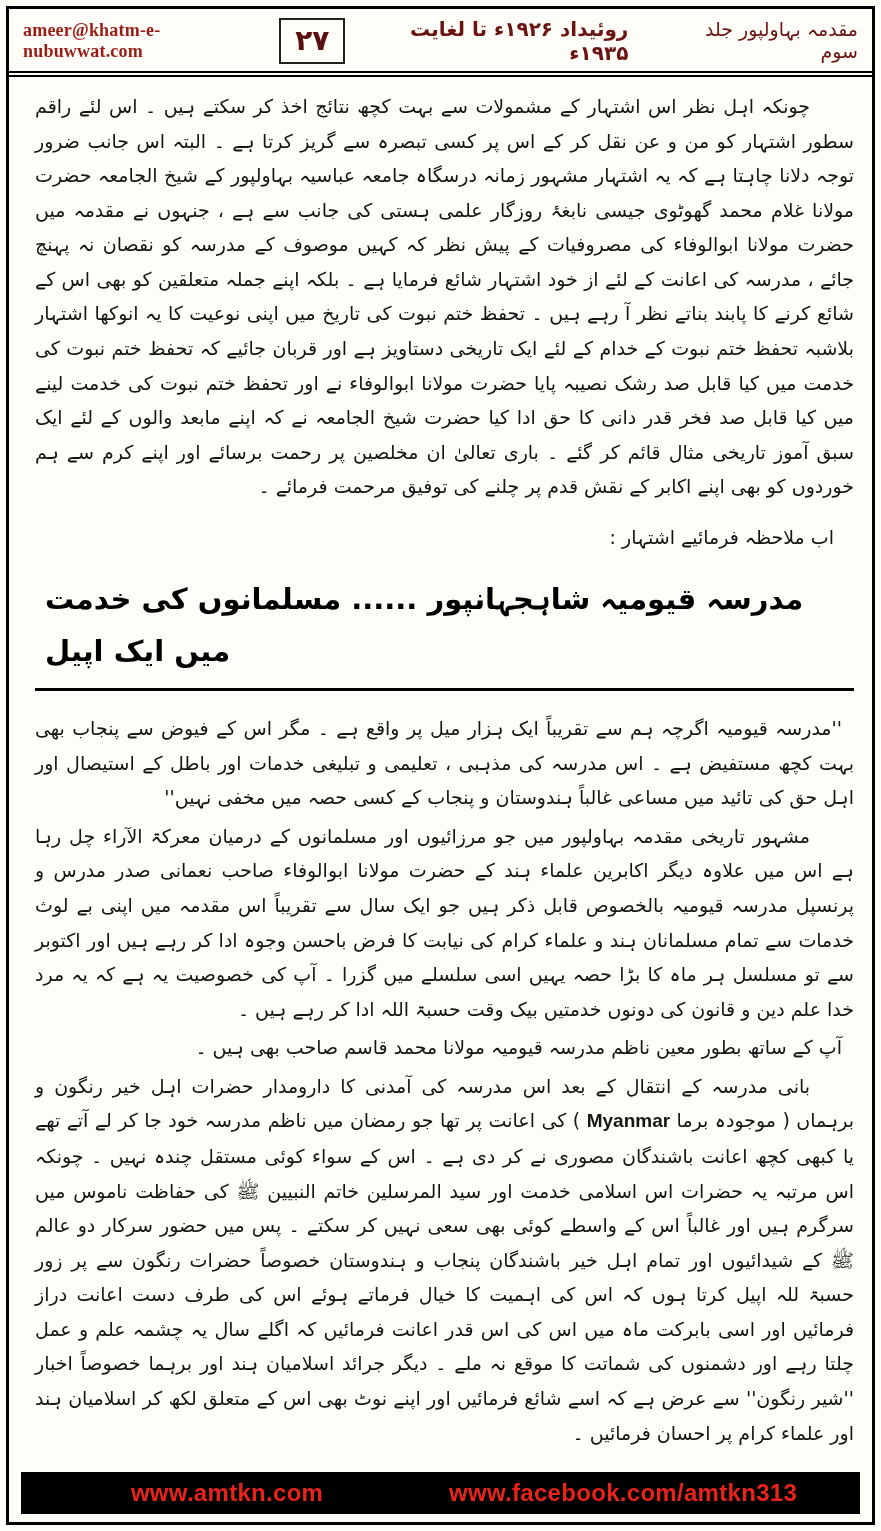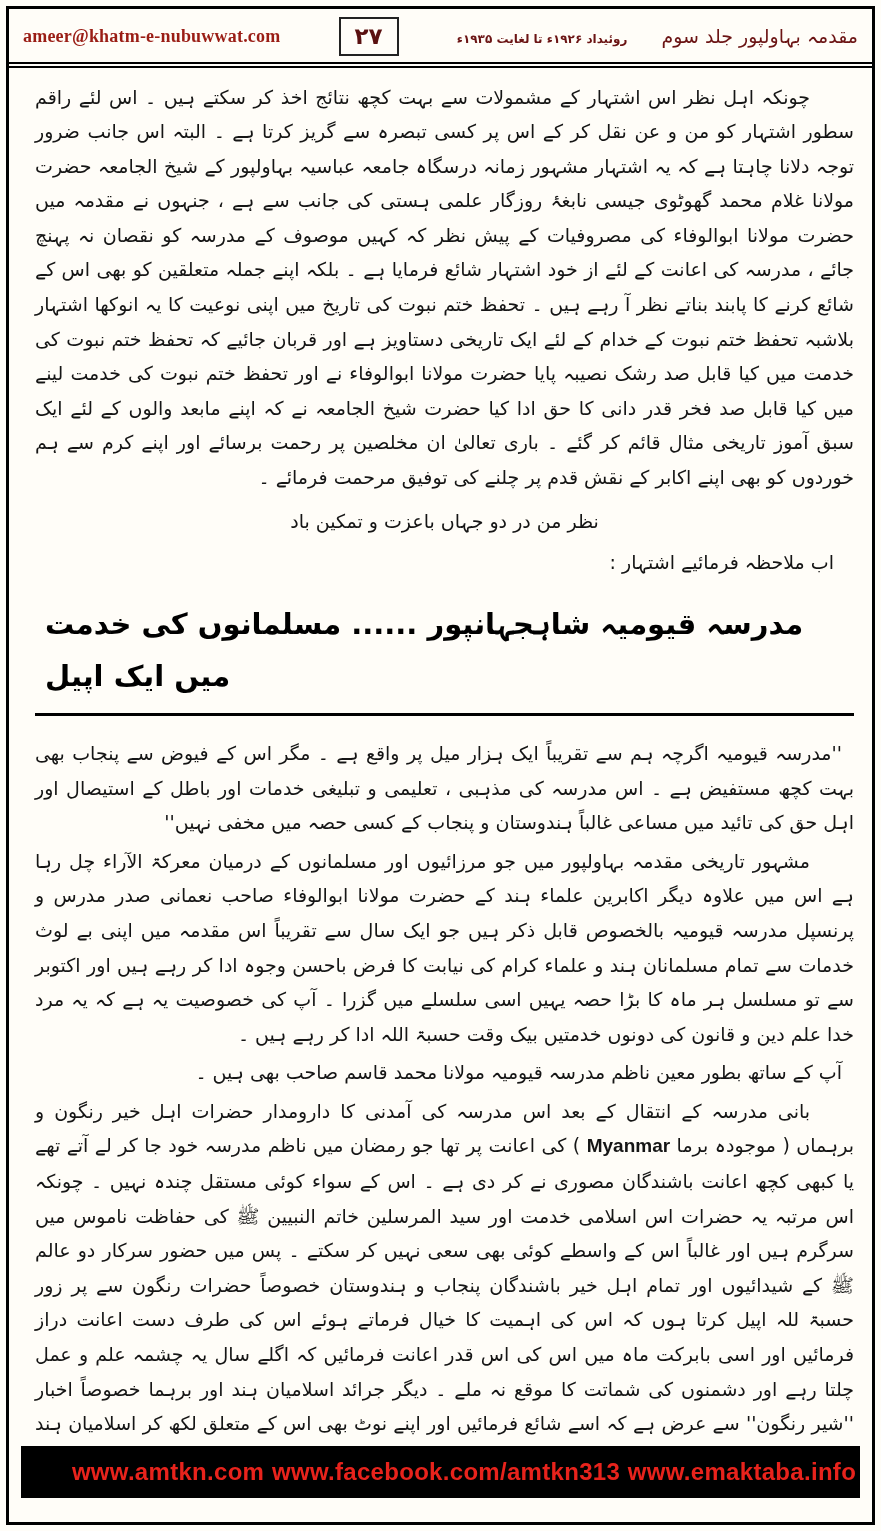--- a/index.html
+++ b/index.html
@@ -22,49 +22,48 @@
     box-sizing:border-box;
     display:flex;
     flex-direction:column;
     overflow:hidden;
     background:#fffdf8;
   }
   
   .header{
     display:flex;
     align-items:center;
-    justify-content:space-between;
     direction:ltr;
     padding:8px 14px 6px 14px;
     border-bottom:6px double #000;
   }
   .email{
     font-family:"Liberation Serif",serif;
     font-weight:bold;
     font-size:18px;
     color:#9a1d15;
     letter-spacing:0.2px;
   }
   .pagenum-box{
     border:2px solid #222;
     padding:0 14px;
-    font-size:23px;
+    font-size:28px;
     font-weight:bold;
     color:#5a1010;
     line-height:1.5;
   }
   .header-right{
     direction:rtl;
     display:flex;
     align-items:baseline;
     gap:34px;
     color:#6b1414;
   }
   .h-title{font-size:19px;font-weight:normal;}
-  .h-subtitle{font-size:12px;font-weight:bold;}
+  .h-subtitle{font-size:20px;font-weight:bold;}
   
   .main{
     flex:1;
     direction:rtl;
     text-align:justify;
     padding:12px 18px 4px 26px;
     font-size:19px;
     line-height:1.82;
     color:#151515;
     overflow:hidden;
@@ -87,22 +86,22 @@
     font-size:29px;
     font-weight:bold;
     color:#000;
     border-bottom:3px solid #000;
     padding:0 10px 10px 10px;
   }
   .latin{direction:ltr;unicode-bidi:embed;font-family:Liberation Sans, sans-serif;font-weight:bold;}
   
   .footer{
     background:#000;
-    margin:6px 12px 24px 12px;
-    height:52px;
+    margin:6px 12px 8px 12px;
+    height:42px;
     display:flex;
     align-items:center;
     justify-content:space-around;
     direction:ltr;
     padding-left:47px;
   }
   .footer span{
     color:#e8231c;
     font-family:"Liberation Sans",sans-serif;
     font-weight:bold;
@@ -122,38 +121,36 @@
       <span class="header-right">
         <span class="h-title">مقدمہ بہاولپور جلد سوم</span>
         <span class="h-subtitle">روئیداد ۱۹۲۶ء تا لغایت ۱۹۳۵ء</span>
       </span>
     </div>
 
     <div class="main">
       <p class="para">چونکہ اہل نظر اس اشتہار کے مشمولات سے بہت کچھ نتائج اخذ کر سکتے ہیں ۔ اس لئے راقم سطور اشتہار کو من و عن نقل کر کے اس پر کسی تبصرہ سے گریز کرتا ہے ۔ البتہ اس جانب ضرور توجہ دلانا چاہتا ہے کہ یہ اشتہار مشہور زمانہ درسگاہ جامعہ عباسیہ بہاولپور کے شیخ الجامعہ حضرت مولانا غلام محمد گھوٹوی جیسی نابغۂ روزگار علمی ہستی کی جانب سے ہے ، جنہوں نے مقدمہ میں حضرت مولانا ابوالوفاء کی مصروفیات کے پیش نظر کہ کہیں موصوف کے مدرسہ کو نقصان نہ پہنچ جائے ، مدرسہ کی اعانت کے لئے از خود اشتہار شائع فرمایا ہے ۔ بلکہ اپنے جملہ متعلقین کو بھی اس کے شائع کرنے کا پابند بناتے نظر آ رہے ہیں ۔ تحفظ ختم نبوت کی تاریخ میں اپنی نوعیت کا یہ انوکھا اشتہار بلاشبہ تحفظ ختم نبوت کے خدام کے لئے ایک تاریخی دستاویز ہے اور قربان جائیے کہ تحفظ ختم نبوت کی خدمت میں کیا قابل صد رشک نصیبہ پایا حضرت مولانا ابوالوفاء نے اور تحفظ ختم نبوت کی خدمت لینے میں کیا قابل صد فخر قدر دانی کا حق ادا کیا حضرت شیخ الجامعہ نے کہ اپنے مابعد والوں کے لئے ایک سبق آموز تاریخی مثال قائم کر گئے ۔ باری تعالیٰ ان مخلصین پر رحمت برسائے اور اپنے کرم سے ہم خوردوں کو بھی اپنے اکابر کے نقش قدم پر چلنے کی توفیق مرحمت فرمائے ۔</p>
 
       <div class="couplet">
-        <span>نظر من در دو جہاں باعزت و تمکین باد</span>
       </div>
 
       <p class="para pre-heading">اب ملاحظہ فرمائیے اشتہار :</p>
 
       <div class="heading-wrap">
         <span class="heading">مدرسہ قیومیہ شاہجہانپور ...... مسلمانوں کی خدمت میں ایک اپیل</span>
       </div>
 
       <p class="para no-indent">''مدرسہ قیومیہ اگرچہ ہم سے تقریباً ایک ہزار میل پر واقع ہے ۔ مگر اس کے فیوض سے پنجاب بھی بہت کچھ مستفیض ہے ۔ اس مدرسہ کی مذہبی ، تعلیمی و تبلیغی خدمات اور باطل کے استیصال اور اہل حق کی تائید میں مساعی غالباً ہندوستان و پنجاب کے کسی حصہ میں مخفی نہیں''</p>
 
       <p class="para">مشہور تاریخی مقدمہ بہاولپور میں جو مرزائیوں اور مسلمانوں کے درمیان معرکۃ الآراء چل رہا ہے اس میں علاوہ دیگر اکابرین علماء ہند کے حضرت مولانا ابوالوفاء صاحب نعمانی صدر مدرس و پرنسپل مدرسہ قیومیہ بالخصوص قابل ذکر ہیں جو ایک سال سے تقریباً اس مقدمہ میں اپنی بے لوث خدمات سے تمام مسلمانان ہند و علماء کرام کی نیابت کا فرض باحسن وجوہ ادا کر رہے ہیں اور اکتوبر سے تو مسلسل ہر ماہ کا بڑا حصہ یہیں اسی سلسلے میں گزرا ۔ آپ کی خصوصیت یہ ہے کہ یہ مرد خدا علم دین و قانون کی دونوں خدمتیں بیک وقت حسبۃ اللہ ادا کر رہے ہیں ۔</p>
 
       <p class="para no-indent">آپ کے ساتھ بطور معین ناظم مدرسہ قیومیہ مولانا محمد قاسم صاحب بھی ہیں ۔</p>
 
       <p class="para"><span>بانی مدرسہ کے انتقال کے بعد اس مدرسہ کی آمدنی کا دارومدار حضرات اہل خیر رنگون و برہماں ( موجودہ برما </span><span class="latin">Myanmar</span><span> ) کی اعانت پر تھا جو رمضان میں ناظم مدرسہ خود جا کر لے آتے تھے یا کبھی کچھ اعانت باشندگان مصوری نے کر دی ہے ۔ اس کے سواء کوئی مستقل چندہ نہیں ۔ چونکہ اس مرتبہ یہ حضرات اس اسلامی خدمت اور سید المرسلین خاتم النبیین ﷺ کی حفاظت ناموس میں سرگرم ہیں اور غالباً اس کے واسطے کوئی بھی سعی نہیں کر سکتے ۔ پس میں حضور سرکار دو عالم ﷺ کے شیدائیوں اور تمام اہل خیر باشندگان پنجاب و ہندوستان خصوصاً حضرات رنگون سے پر زور حسبۃ للہ اپیل کرتا ہوں کہ اس کی اہمیت کا خیال فرماتے ہوئے اس کی طرف دست اعانت دراز فرمائیں اور اسی بابرکت ماہ میں اس کی اس قدر اعانت فرمائیں کہ اگلے سال یہ چشمہ علم و عمل چلتا رہے اور دشمنوں کی شماتت کا موقع نہ ملے ۔ دیگر جرائد اسلامیان ہند اور برہما خصوصاً اخبار ''شیر رنگون'' سے عرض ہے کہ اسے شائع فرمائیں اور اپنے نوٹ بھی اس کے متعلق لکھ کر اسلامیان ہند اور علماء کرام پر احسان فرمائیں ۔</span></p>
     </div>
 
     <div class="footer">
       <span>www.amtkn.com</span>
       <span>www.facebook.com/amtkn313</span>
-      <span>www.emaktaba.info</span>
     </div>
 
   </div>
 </div>
 
 </body></html>

